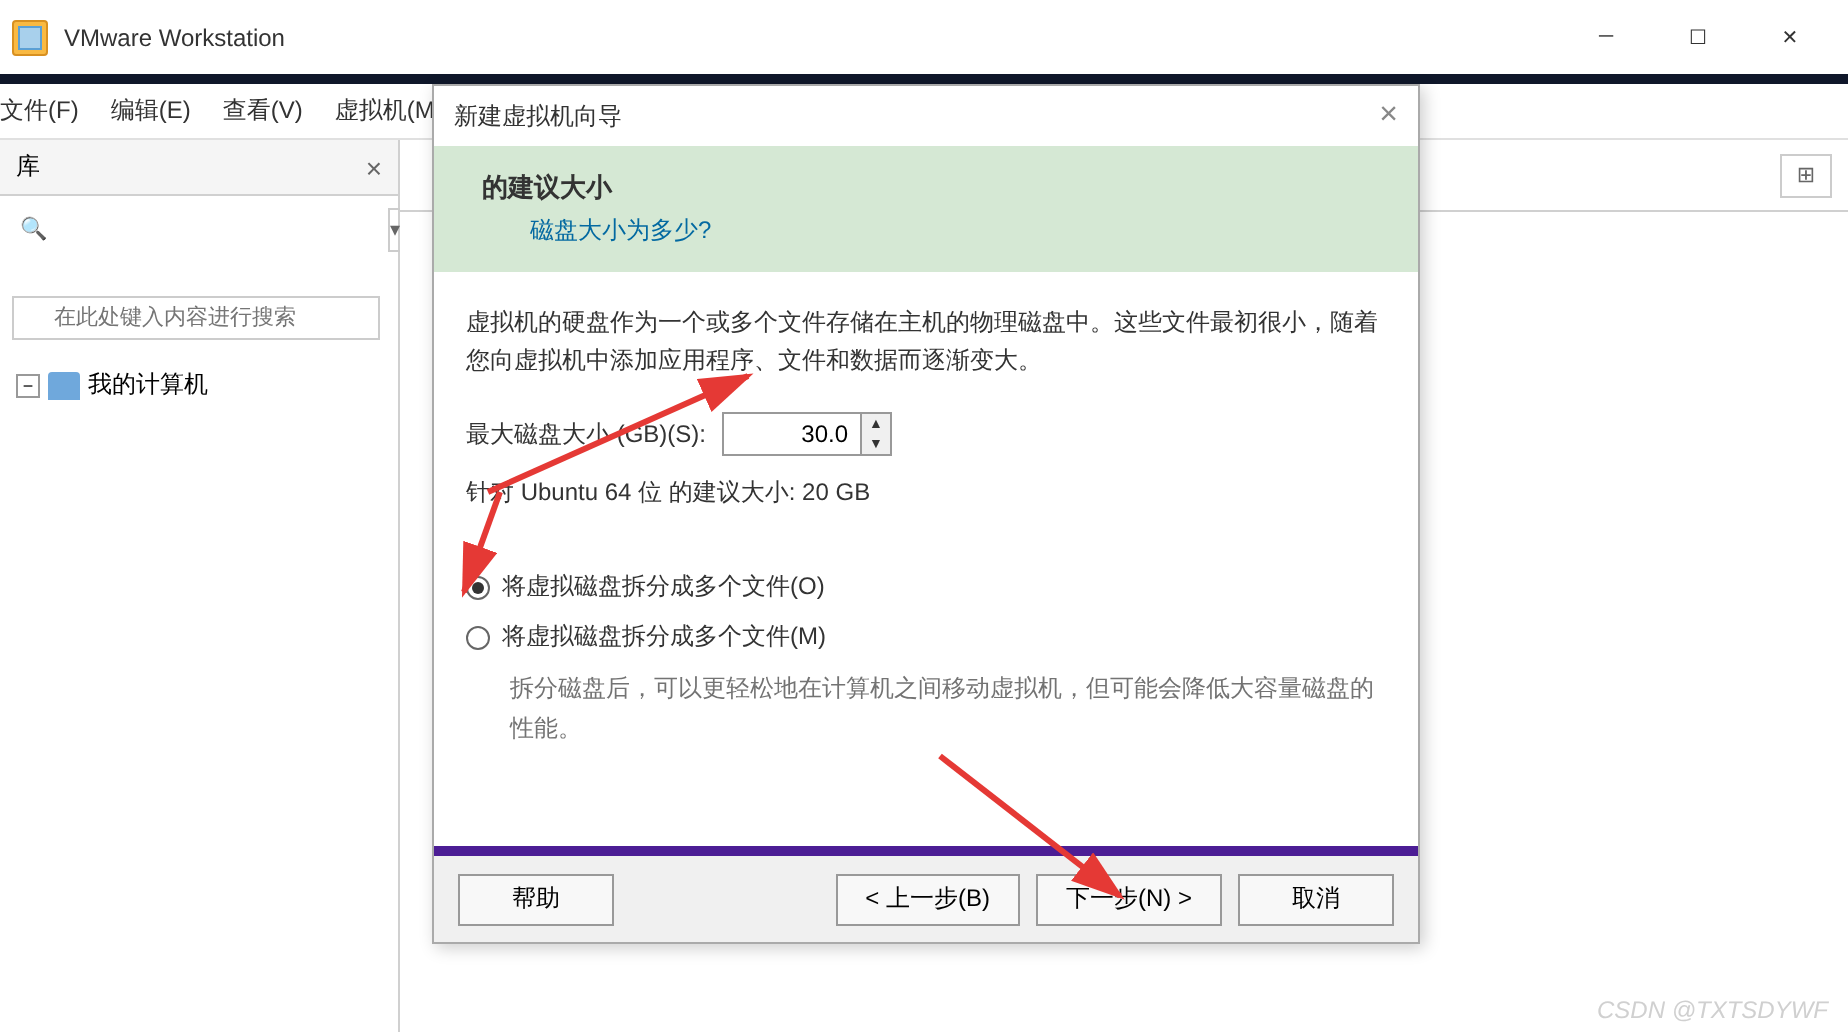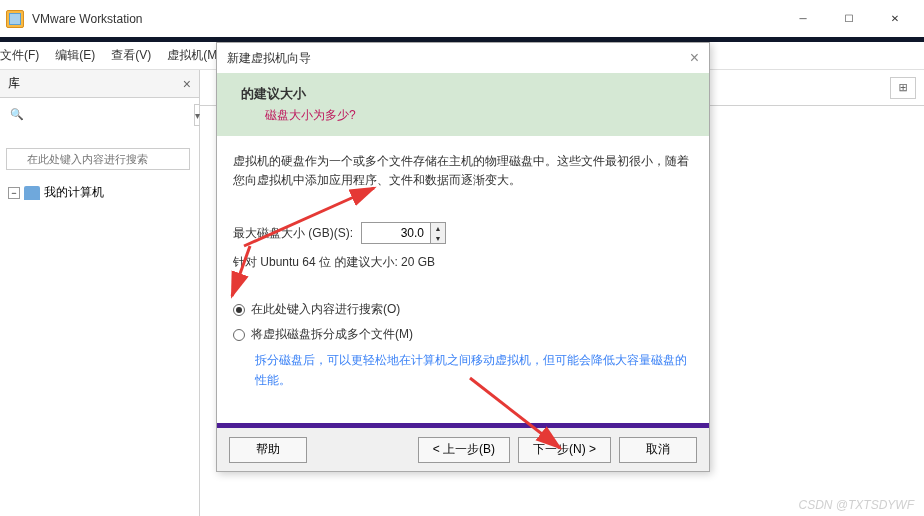--- a/index.html
+++ b/index.html
@@ -33,34 +33,34 @@
     .content { flex: 1; position: relative; background: #fff; }
     .content-toolbar { height: 36px; border-bottom: 1px solid #d0d0d0; display: flex; align-items: center; padding: 0 8px; }
     .ct-right { margin-left: auto; display: flex; gap: 6px; }
     .ct-btn { width: 26px; height: 22px; border: 1px solid #ccc; display: flex; align-items: center; justify-content: center; font-size: 11px; color: #666; }
     
     .dialog { position: absolute; left: 216px; top: 42px; width: 494px; height: 430px; background: #fff; border: 1px solid #aaa; box-shadow: 2px 2px 8px rgba(0,0,0,0.2); z-index: 100; display: flex; flex-direction: column; }
     .dlg-title { height: 30px; display: flex; align-items: center; padding: 0 10px; font-size: 12px; color: #333; }
     .dlg-close { margin-left: auto; font-size: 16px; color: #888; }
     .dlg-banner { background: #d5e8d4; padding: 12px 24px; }
     .dlg-banner-title { font-size: 13px; font-weight: bold; color: #333; }
-    .dlg-banner-sub { font-size: 12px; color: #be185d; margin-top: 4px; margin-left: 24px; }
+    .dlg-banner-sub { font-size: 12px; color: #0369a1; margin-top: 4px; margin-left: 24px; }
     .dlg-body { padding: 16px 16px 10px 16px; font-size: 12px; color: #333; flex: 1; position: relative; }
-    .dlg-desc { line-height: 1.6; margin-bottom: 32px; }
+    .dlg-desc { line-height: 1.6; margin-bottom: 16px; }
     .dlg-row { display: flex; align-items: center; gap: 8px; margin-bottom: 10px; }
     .dlg-label { }
     .spinner { display: flex; align-items: center; border: 1px solid #999; height: 22px; }
     .spinner-input { width: 68px; height: 20px; border: none; text-align: right; padding: 0 6px; font-size: 12px; }
     .spinner-btns { display: flex; flex-direction: column; border-left: 1px solid #999; }
     .spinner-btn { width: 14px; height: 10px; font-size: 7px; display: flex; align-items: center; justify-content: center; background: #f0f0f0; }
     .dlg-rec { margin-bottom: 30px; }
     .radio-row { display: flex; align-items: center; gap: 6px; margin-bottom: 8px; }
     .radio { width: 12px; height: 12px; border: 1px solid #666; border-radius: 50%; display: flex; align-items: center; justify-content: center; }
     .radio.checked::after { content: ""; width: 6px; height: 6px; background: #333; border-radius: 50%; }
-    .radio-help { margin-left: 22px; line-height: 1.6; color: #3b82f6; }
+    .radio-help { margin-left: 22px; line-height: 1.6; color: #737373; }
     .dlg-footer { height: 48px; border-top: 5px solid #4c1d95; background: #f0f0f0; display: flex; align-items: center; padding: 0 12px; gap: 8px; }
     .dlg-btn { height: 26px; padding: 0 14px; border: 1px solid #999; background: #f8f8f8; font-size: 12px; display: flex; align-items: center; justify-content: center; min-width: 78px; }
     .dlg-footer-spacer { flex: 1; }
     
     .arrow { position: absolute; pointer-events: none; z-index: 200; }
     
     .watermark { position: absolute; bottom: 4px; right: 10px; font-size: 12px; color: #d0d0d0; font-style: italic; z-index: 300; }
   </style>
 </head>
 <body>
@@ -145,21 +145,21 @@
         <input class="spinner-input" value="30.0" style="">
         <div class="spinner-btns">
           <div class="spinner-btn">▲</div>
           <div class="spinner-btn">▼</div>
         </div>
       </div>
     </div>
     <div class="dlg-rec">针对 Ubuntu 64 位 的建议大小: 20 GB</div>
     <div class="radio-row">
       <div class="radio checked"></div>
-      <span>在此处键入内容进行搜索(O)</span>
+      <span>将虚拟磁盘拆分成多个文件(O)</span>
     </div>
     <div class="radio-row">
       <div class="radio"></div>
       <span>将虚拟磁盘拆分成多个文件(M)</span>
     </div>
     <div class="radio-help">拆分磁盘后，可以更轻松地在计算机之间移动虚拟机，但可能会降低大容量磁盘的性能。</div>
   </div>
   <div class="dlg-footer">
     <div class="dlg-btn">帮助</div>
     <div class="dlg-footer-spacer"></div>

